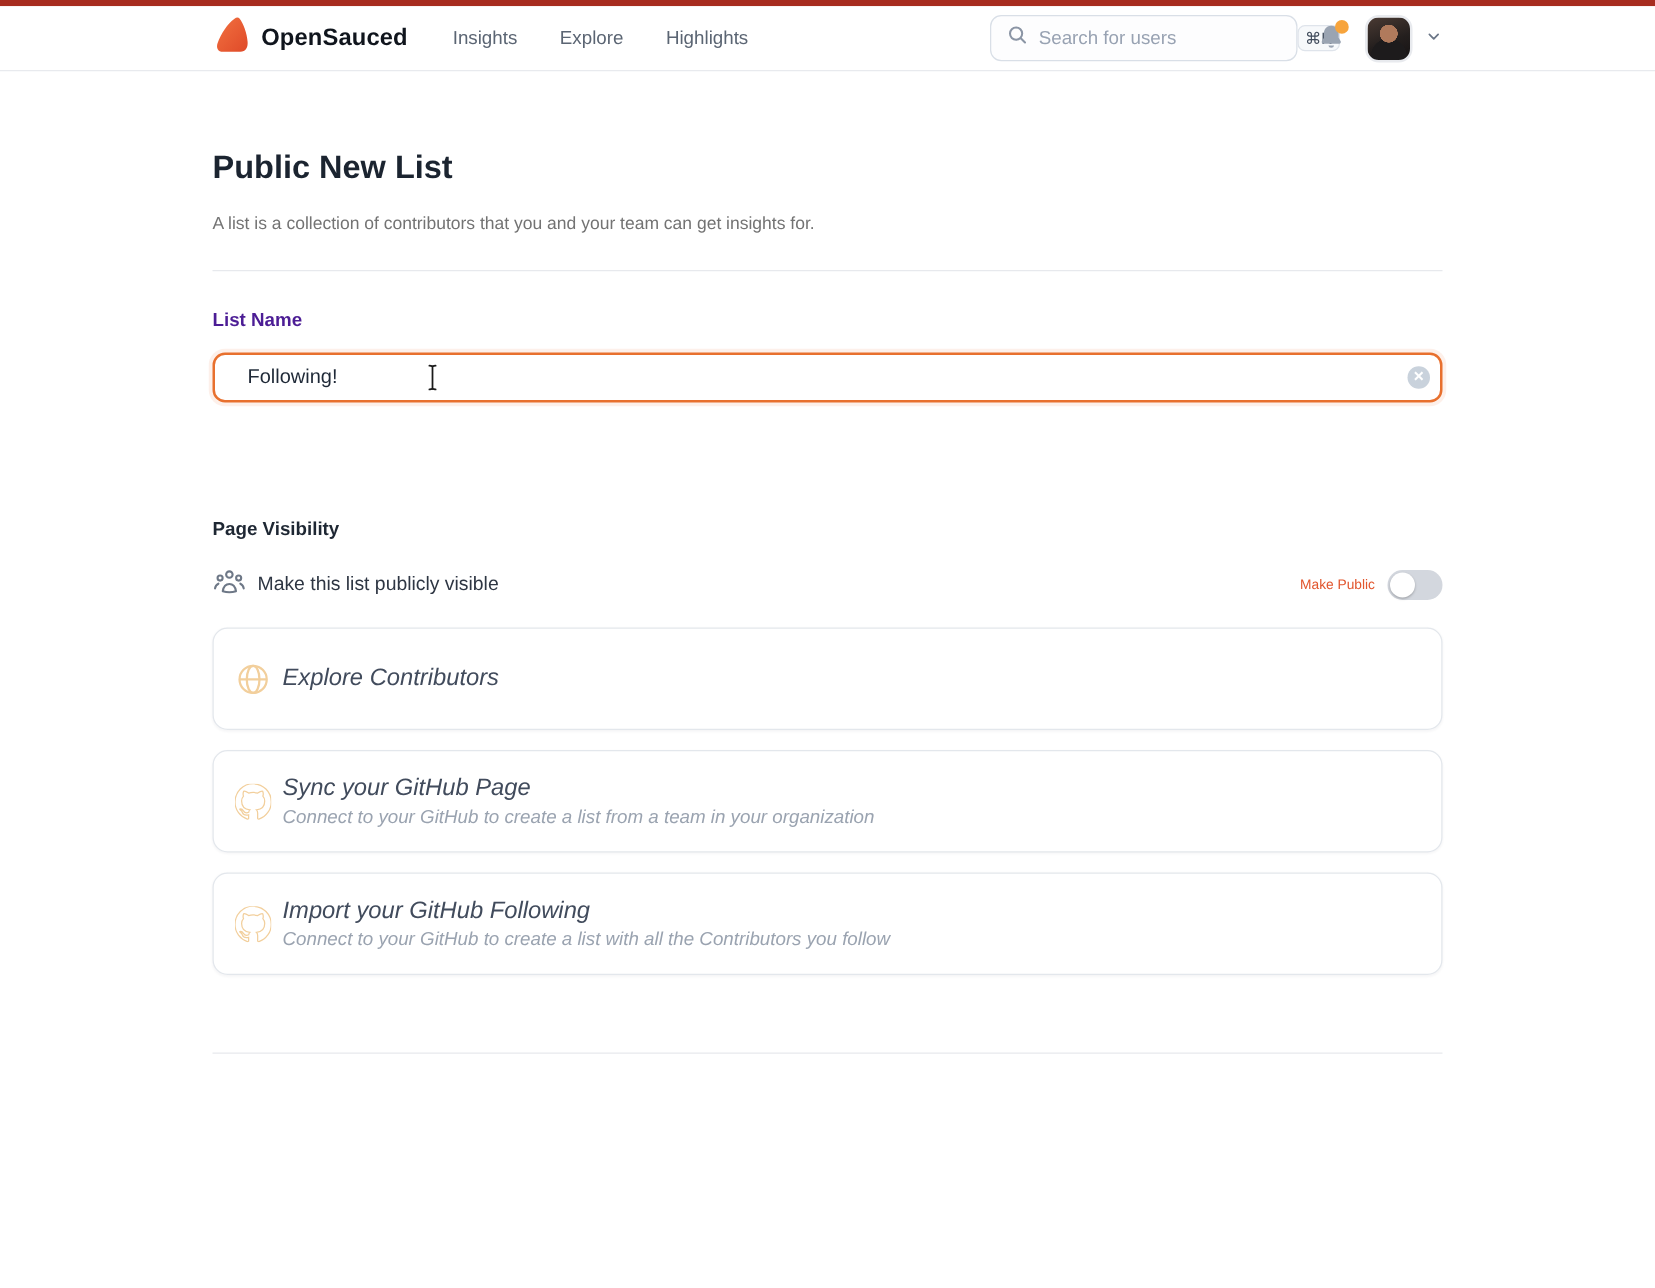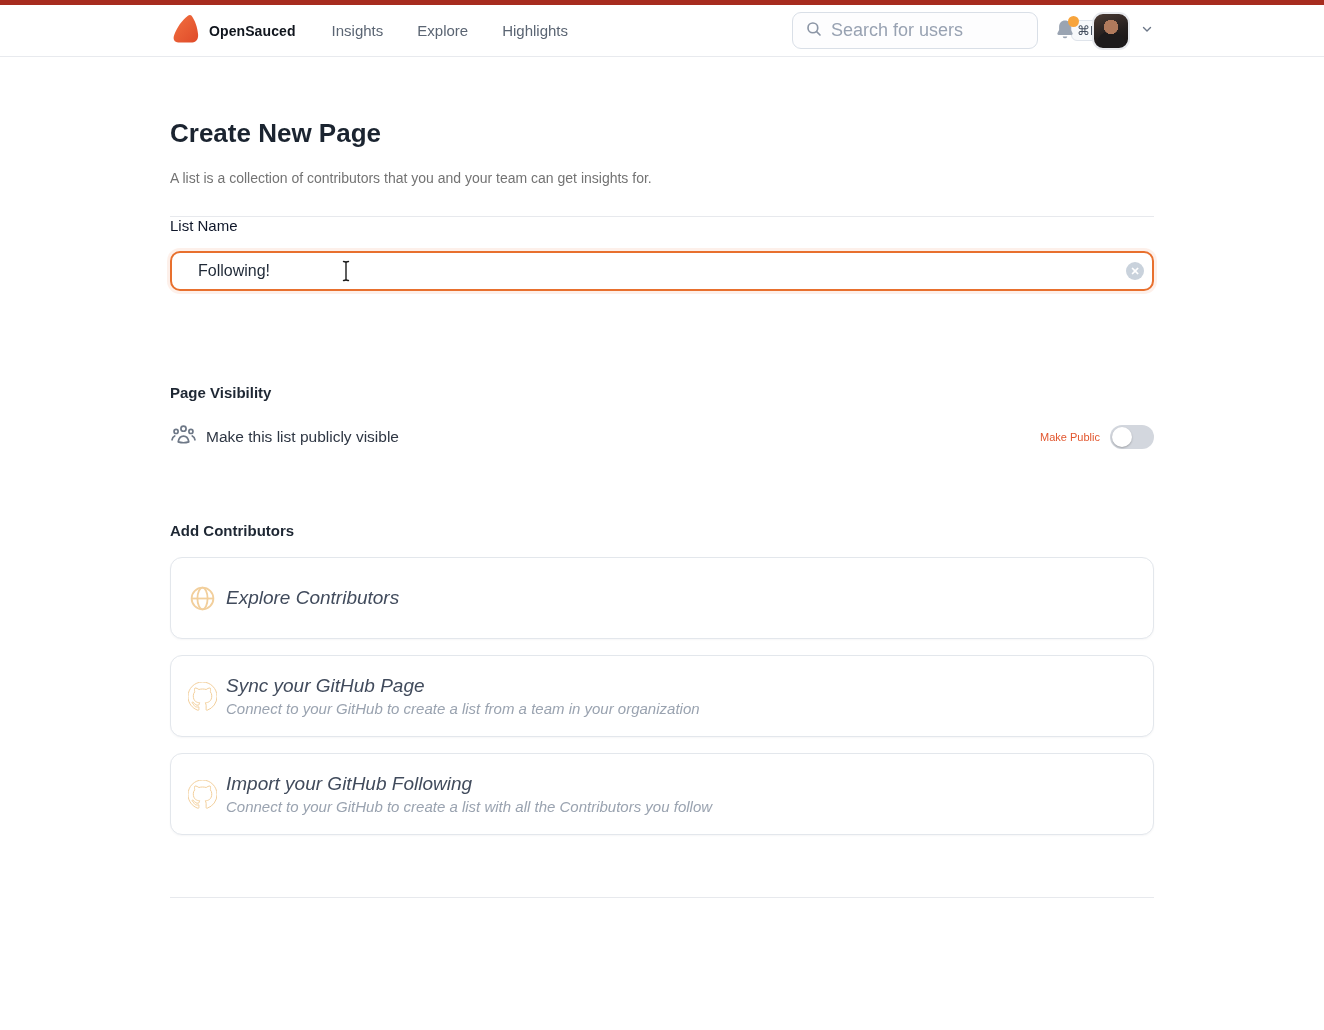--- a/index.html
+++ b/index.html
@@ -8,28 +8,28 @@
   body { position:relative; overflow:hidden; }
 
   
   .accent-bar { height:5px; width:100%; background:#a72c1f; }
 
   
   header { height:52px; display:flex; align-items:center; justify-content:space-between;
     padding:0 170px 0 172px; border-bottom:1px solid #e8eaee; background:#fff; }
   .header-left { display:flex; align-items:center; gap:36px; }
   .brand { display:flex; align-items:center; gap:10px; text-decoration:none; cursor:pointer; }
-  .brand-name { font-size:14px; font-weight:700; color:#10151d; letter-spacing:.1px; }
+  .brand-name { font-size:19px; font-weight:700; color:#10151d; letter-spacing:.1px; }
   nav { display:flex; align-items:center; gap:34px; }
   nav a { font-size:15px; color:#5b6573; text-decoration:none; cursor:pointer; }
 
   .header-right { display:flex; align-items:center; gap:14px; }
   .search { display:flex; align-items:center; gap:8px; width:246px; height:37px;
     border:1px solid #d9dfe7; border-radius:9px; background:#fdfdfe; padding:0 6px 0 12px; }
-  .search input { border:none; outline:none; background:transparent; flex:1; font-size:18px;
+  .search input { border:none; outline:none; background:transparent; flex:1; font-size:15px;
     color:#333c49; font-family:"Liberation Sans", sans-serif; }
   .search input::placeholder { color:#98a2b2; }
   .kbd { font-size:13px; color:#414c5c; background:#f7f9fb; border:1px solid #dfe4eb;
     border-radius:6px; padding:3px 5px; line-height:1; }
 
   .bell-wrap { position:relative; width:26px; height:26px; border:none; background:none; cursor:pointer; }
   .bell-dot { position:absolute; top:-2px; right:-1px; width:11px; height:11px;
     border-radius:50%; background:#f7a43c; }
 
   .avatar-btn { display:flex; align-items:center; gap:10px; border:none; background:none; cursor:pointer; }
@@ -40,21 +40,21 @@
       linear-gradient(160deg, #4a3a33 0%, #241f1e 55%, #151213 100%); }
 
   
   main { width:984px; margin:0 auto; }
   h1 { margin-top:61px; font-size:26px; font-weight:600; color:#1b2430; }
   .subtitle { margin-top:21px; font-size:14px; color:#737373; }
   .divider { height:1px; background:#e7e9ed; border:none; }
   .divider.d1 { margin-top:30px; }
   .divider.d2 { margin-top:62px; }
 
-  .field-label { font-size:15px; font-weight:400; color:#0f172a; }
+  .field-label { margin-top:31px; font-size:15px; font-weight:700; color:#4c1d95; }
   .input-wrap { position:relative; margin-top:17px; }
   .list-input { width:100%; height:40px; border:2px solid #e8702e; border-radius:10px;
     padding:0 40px 0 26px; font-size:16px; color:#1f2937; outline:none;
     font-family:"Liberation Sans", sans-serif;
     box-shadow:0 0 0 3px rgba(232,112,46,0.10); }
   .clear-btn { position:absolute; right:10px; top:50%; transform:translateY(-50%);
     width:18px; height:18px; border-radius:50%; background:#c9d2dc; color:#fff;
     border:none; font-size:11px; line-height:18px; text-align:center; cursor:pointer; font-weight:700; }
   .ibeam { position:absolute; left:170px; top:9px; pointer-events:none; }
 
@@ -135,21 +135,21 @@
       <span>
         <svg width="14" height="14" viewBox="0 0 24 24" fill="none" stroke="#6b7687" stroke-width="2.4" stroke-linecap="round" stroke-linejoin="round">
           <path d="M6 9.5 L12 15.5 L18 9.5"></path>
         </svg>
       </span>
     </button>
   </div>
 </header>
 
 <main>
-  <h1>Create New Page</h1>
+  <h1>Public New List</h1>
   <p class="subtitle">A list is a collection of contributors that you and your team can get insights for.</p>
   <div class="divider d1"></div>
 
   <div class="field-label">List Name</div>
   <div class="input-wrap">
     <input class="list-input" value="Following!" style="">
     <span class="ibeam">
       <svg width="12" height="22" viewBox="0 0 12 22" fill="none" stroke="#1a1a1a" stroke-width="1.4" stroke-linecap="round">
         <path d="M3.5 1.5 C4.5 1.5 5 2 6 2 C7 2 7.5 1.5 8.5 1.5"></path>
         <path d="M3.5 20.5 C4.5 20.5 5 20 6 20 C7 20 7.5 20.5 8.5 20.5"></path>
@@ -173,21 +173,20 @@
     </span>
     <span class="vis-text">Make this list publicly visible</span>
     <span class="vis-right">
       <span class="make-public">Make Public</span>
       <button class="toggle" aria-checked="false">
         <span class="knob"></span>
       </button>
     </span>
   </div>
 
-  <div class="section-label contrib-label">Add Contributors</div>
 
   <div class="card">
     <span class="card-icon">
       <svg width="29" height="29" viewBox="0 0 24 24" fill="none" stroke="#f2cf9c" stroke-width="1.5">
         <circle cx="12" cy="12" r="9"></circle>
         <ellipse cx="12" cy="12" rx="4.2" ry="9"></ellipse>
         <path d="M3.2 12 h17.6"></path>
       </svg>
     </span>
     <span>

